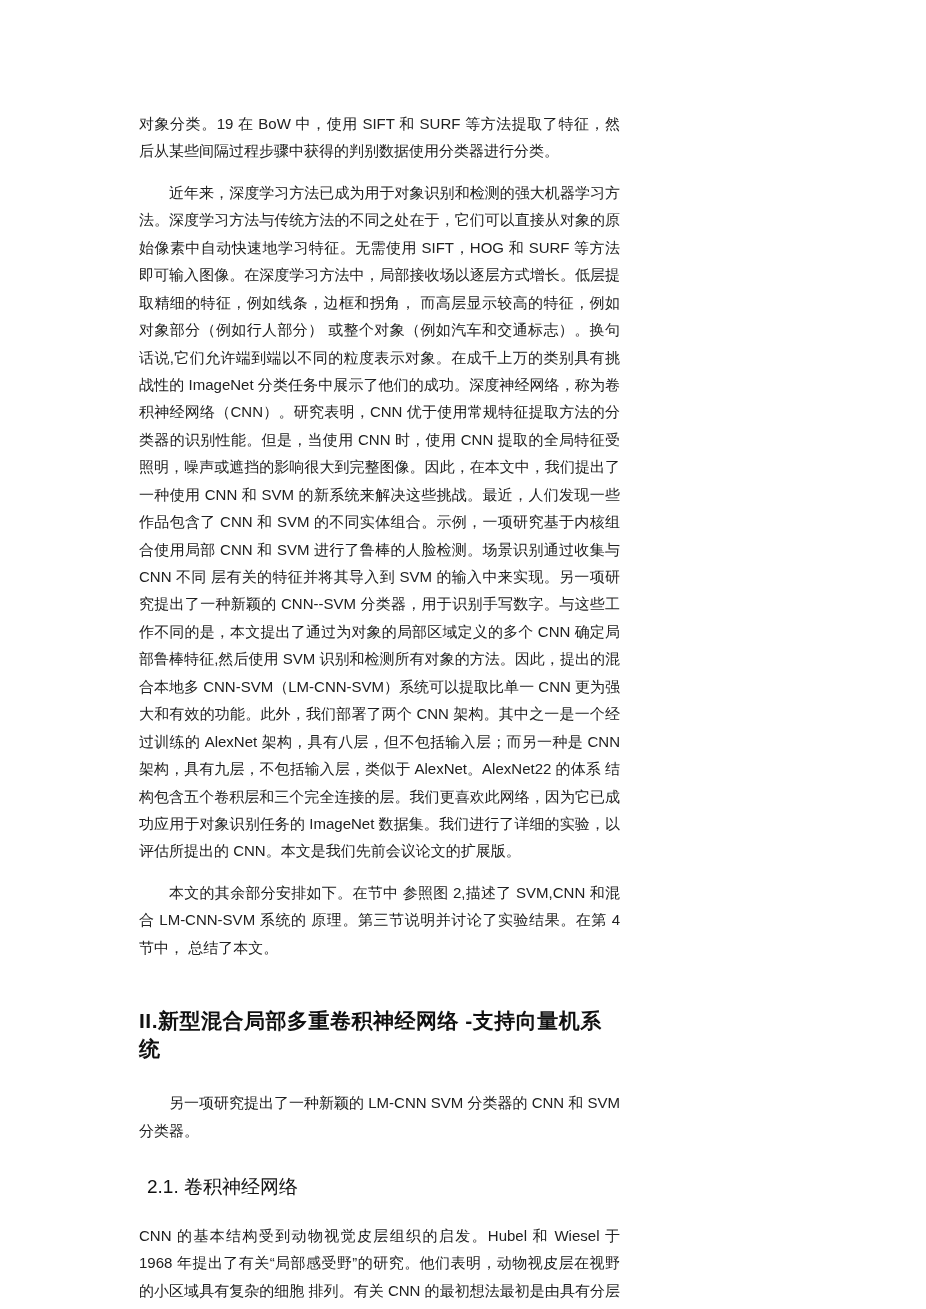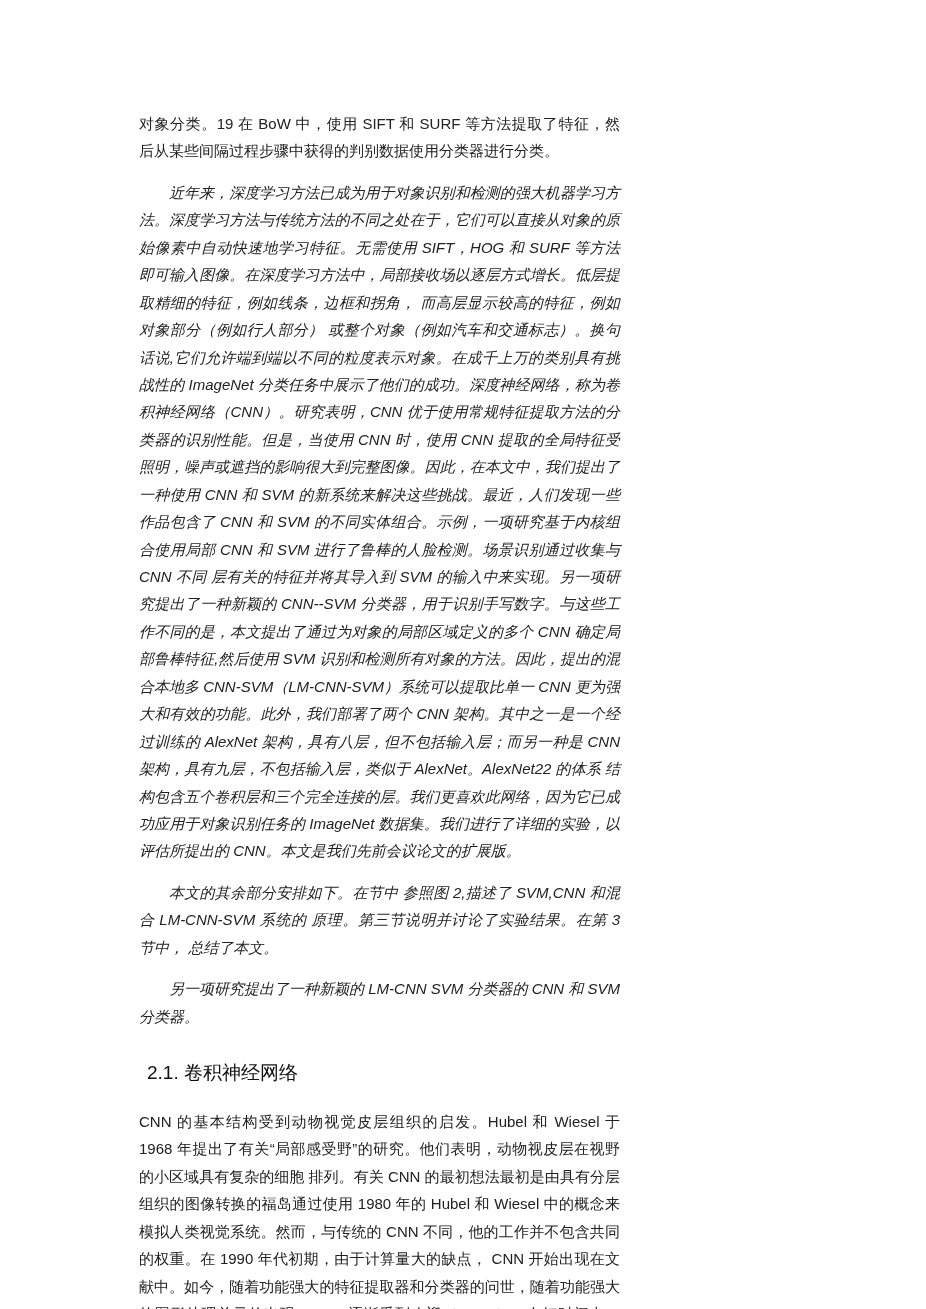--- a/index.html
+++ b/index.html
@@ -23,21 +23,20 @@
   }
   .para {
     font-size: 15px;
     line-height: 1.83;
     text-align: justify;
     margin: 0 0 14px 0;
     word-break: break-word;
   }
   .para.indent {
     text-indent: 2em;
-    font-style: italic;
   }
   .section-heading {
     font-size: 21px;
     font-weight: 700;
     color: #111111;
     margin: 46px 0 26px 0;
     letter-spacing: 0.5px;
   }
   .subsection-heading {
     font-size: 19px;
@@ -48,22 +47,23 @@
 </style>
 </head>
 <body>
 
 <div class="page">
 
   <p class="para">对象分类。19 在 BoW 中，使用 SIFT 和 SURF 等方法提取了特征，然后从某些间隔过程步骤中获得的判别数据使用分类器进行分类。</p>
 
   <p class="para indent">近年来，深度学习方法已成为用于对象识别和检测的强大机器学习方法。深度学习方法与传统方法的不同之处在于，它们可以直接从对象的原始像素中自动快速地学习特征。无需使用 SIFT，HOG 和 SURF 等方法即可输入图像。在深度学习方法中，局部接收场以逐层方式增长。低层提取精细的特征，例如线条，边框和拐角， 而高层显示较高的特征，例如对象部分（例如行人部分） 或整个对象（例如汽车和交通标志）。换句话说,它们允许端到端以不同的粒度表示对象。在成千上万的类别具有挑战性的 ImageNet 分类任务中展示了他们的成功。深度神经网络，称为卷积神经网络（CNN）。研究表明，CNN 优于使用常规特征提取方法的分类器的识别性能。但是，当使用 CNN 时，使用 CNN 提取的全局特征受照明，噪声或遮挡的影响很大到完整图像。因此，在本文中，我们提出了一种使用 CNN 和 SVM 的新系统来解决这些挑战。最近，人们发现一些作品包含了 CNN 和 SVM 的不同实体组合。示例，一项研究基于内核组合使用局部 CNN 和 SVM 进行了鲁棒的人脸检测。场景识别通过收集与 CNN 不同 层有关的特征并将其导入到 SVM 的输入中来实现。另一项研究提出了一种新颖的 CNN--SVM 分类器，用于识别手写数字。与这些工作不同的是，本文提出了通过为对象的局部区域定义的多个 CNN 确定局部鲁棒特征,然后使用 SVM 识别和检测所有对象的方法。因此，提出的混 合本地多 CNN-SVM（LM-CNN-SVM）系统可以提取比单一 CNN 更为强大和有效的功能。此外，我们部署了两个 CNN 架构。其中之一是一个经过训练的 AlexNet 架构，具有八层，但不包括输入层；而另一种是 CNN 架构，具有九层，不包括输入层，类似于 AlexNet。AlexNet22 的体系 结构包含五个卷积层和三个完全连接的层。我们更喜欢此网络，因为它已成功应用于对象识别任务的 ImageNet 数据集。我们进行了详细的实验，以评估所提出的 CNN。本文是我们先前会议论文的扩展版。</p>
 
-  <p class="para indent">本文的其余部分安排如下。在节中 参照图 2,描述了 SVM,CNN 和混合 LM-CNN-SVM 系统的 原理。第三节说明并讨论了实验结果。在第 3 节中， 总结了本文。</p>
+  <p class="para indent">本文的其余部分安排如下。在节中 参照图 2,描述了 SVM,CNN 和混合 LM-CNN-SVM 系统的 原理。第三节说明并讨论了实验结果。在第 4 节中， 总结了本文。</p>
 
+  <h1 class="section-heading">II.新型混合局部多重卷积神经网络 -支持向量机系统</h1>
 
   <p class="para indent">另一项研究提出了一种新颖的 LM-CNN SVM 分类器的 CNN  和 SVM 分类器。</p>
 
   <h2 class="subsection-heading">2.1. 卷积神经网络</h2>
 
   <p class="para">CNN 的基本结构受到动物视觉皮层组织的启发。Hubel 和  Wiesel 于 1968 年提出了有关“局部感受野”的研究。他们表明，动物视皮层在视野的小区域具有复杂的细胞 排列。有关 CNN 的最初想法最初是由具有分层组织的图像转换的福岛通过使用 1980 年的 Hubel 和 Wiesel 中的概念来模拟人类视觉系统。然而，与传统的 CNN 不同，他的工作并不包含共同的权重。在 1990 年代初期，由于计算量大的缺点， CNN 开始出现在文献中。如今，随着功能强大的特征提取器和分类器的问世，随着功能强大的图形处理单元的出现，CNN 逐渐受到欢迎（ GPU）。在短时间内，CNN 已成功应用于许多计算机视觉领域，</p>
 
 </div>
 
 </body></html>

